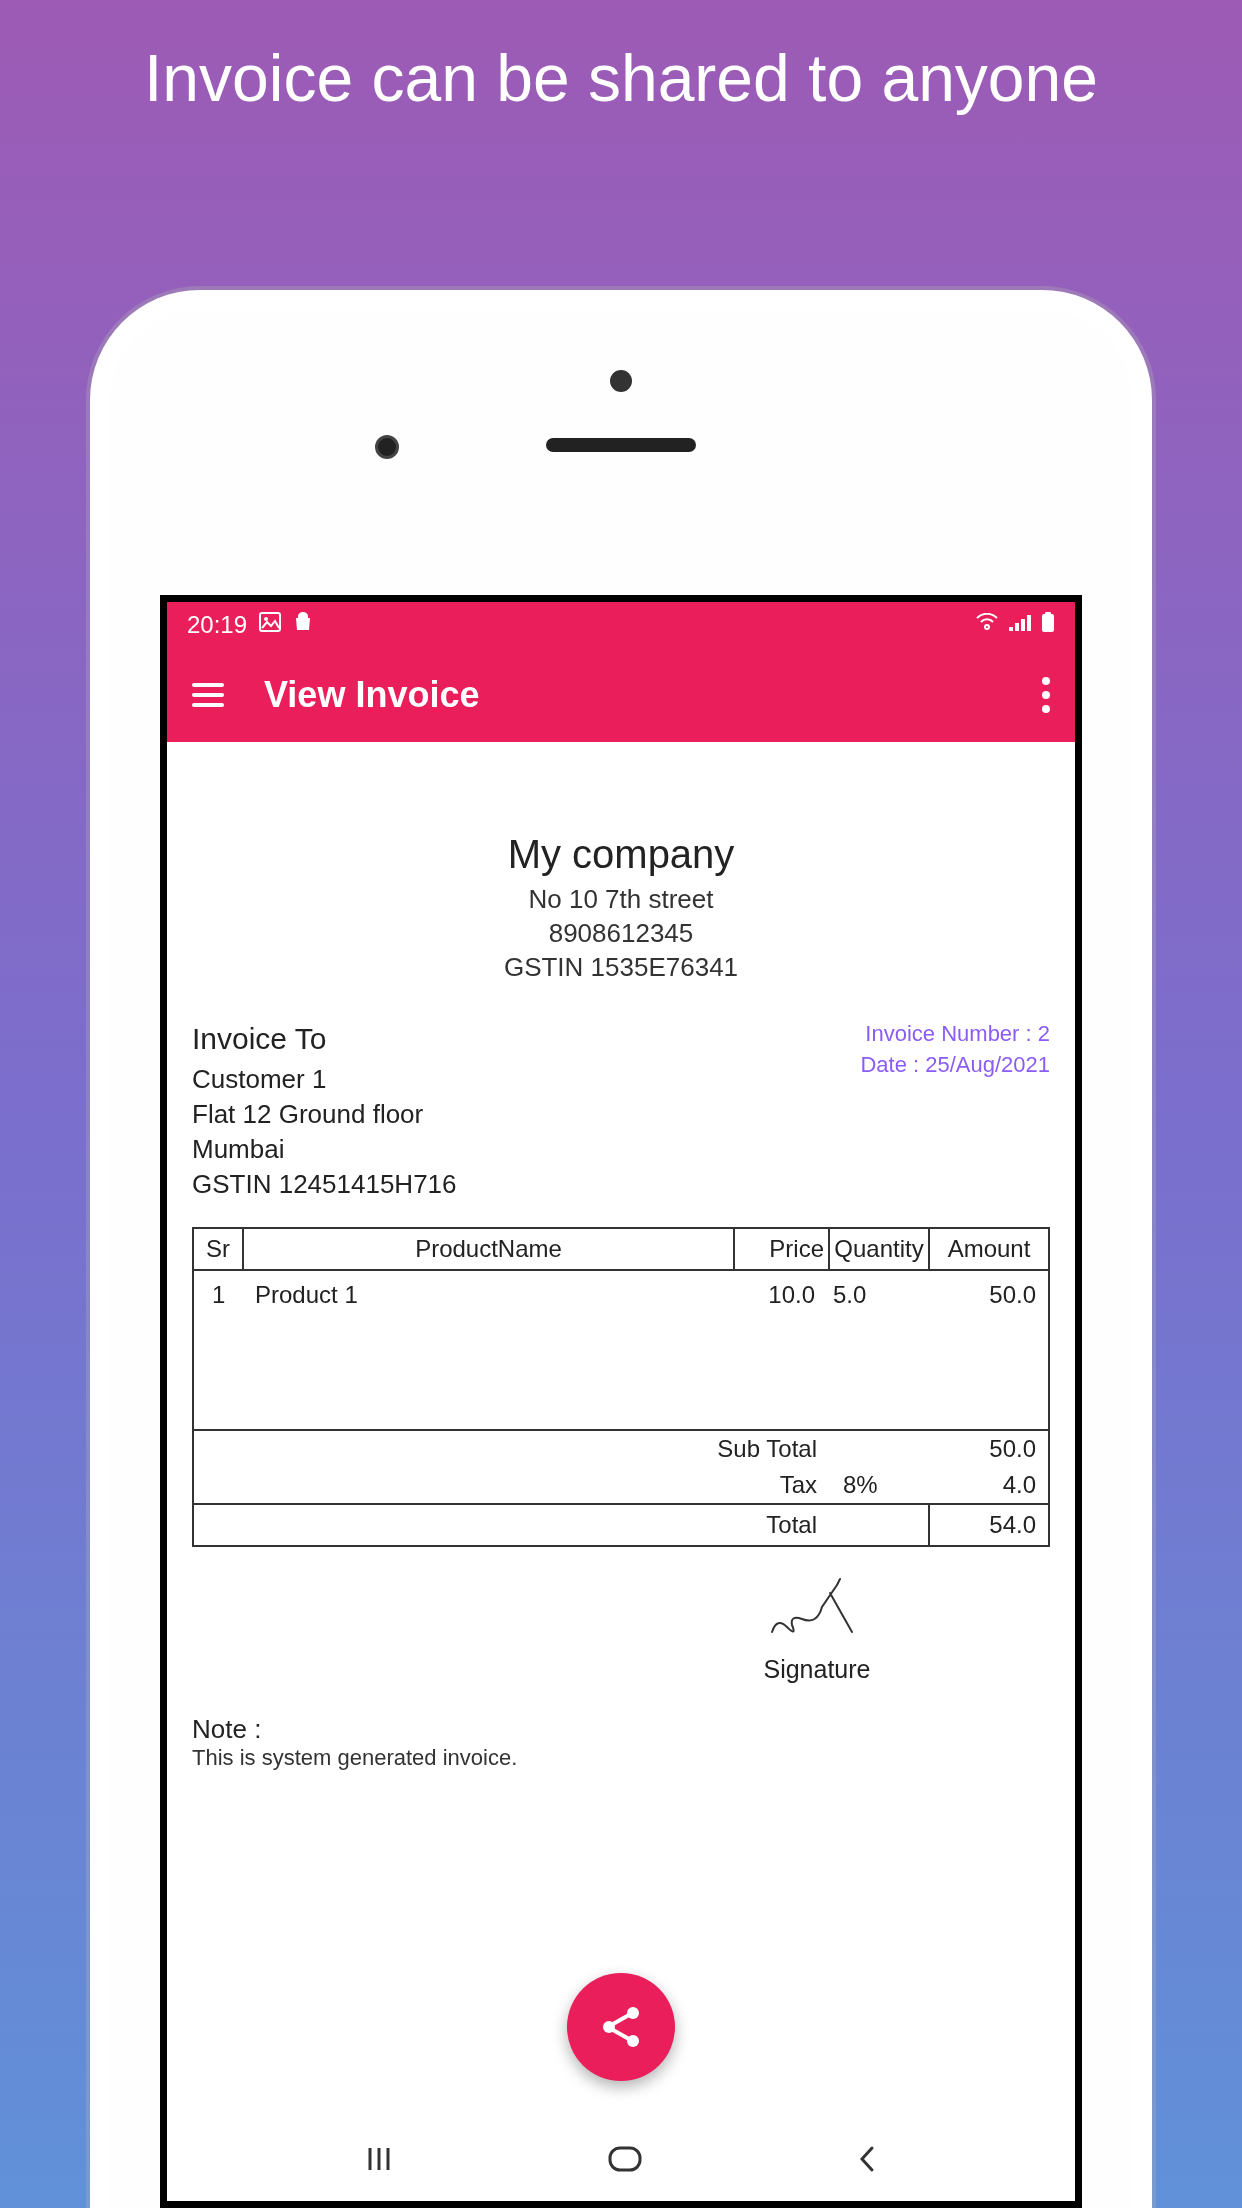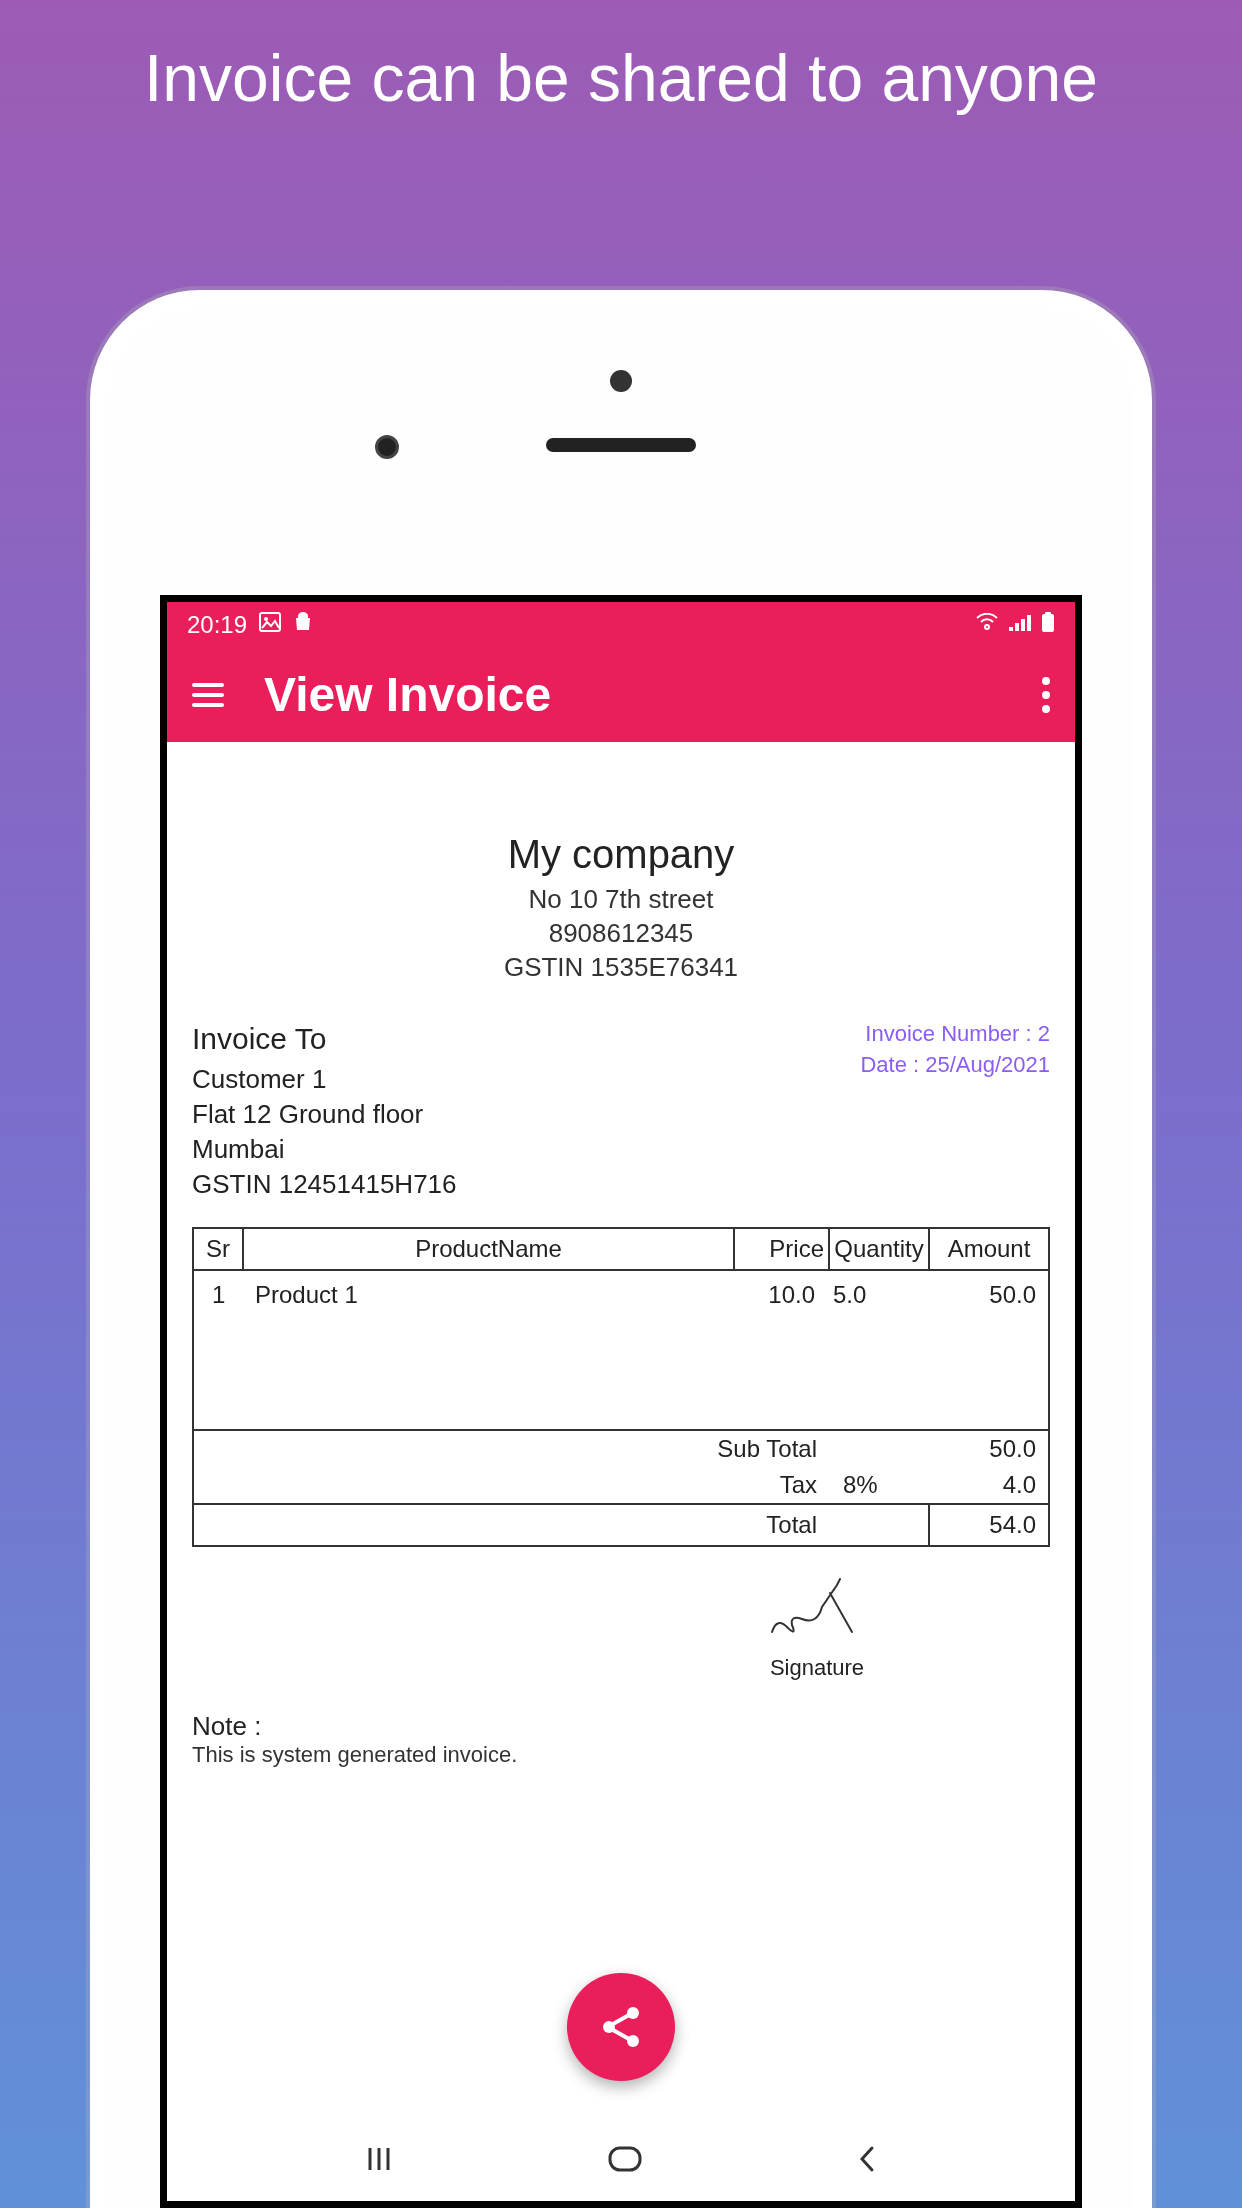--- a/index.html
+++ b/index.html
@@ -135,21 +135,21 @@
       margin-right: 40px;
     }
     
     .hamburger span {
       height: 4px;
       background: white;
       border-radius: 2px;
     }
     
     .app-title {
-      font-size: 48px;
+      font-size: 36px;
       font-weight: 600;
       flex: 1;
     }
     
     .more-icon {
       width: 8px;
       display: flex;
       flex-direction: column;
       gap: 6px;
     }
@@ -280,21 +280,21 @@
       margin-left: 560px;
       width: 130px;
     }
     
     .signature-svg {
       width: 110px;
       height: 70px;
     }
     
     .signature-label {
-      font-size: 22px;
+      font-size: 25px;
       color: #222;
       margin-top: 4px;
     }
     
     .note-block {
       margin-top: 30px;
     }
     
     .note-label {
       font-size: 26px;

